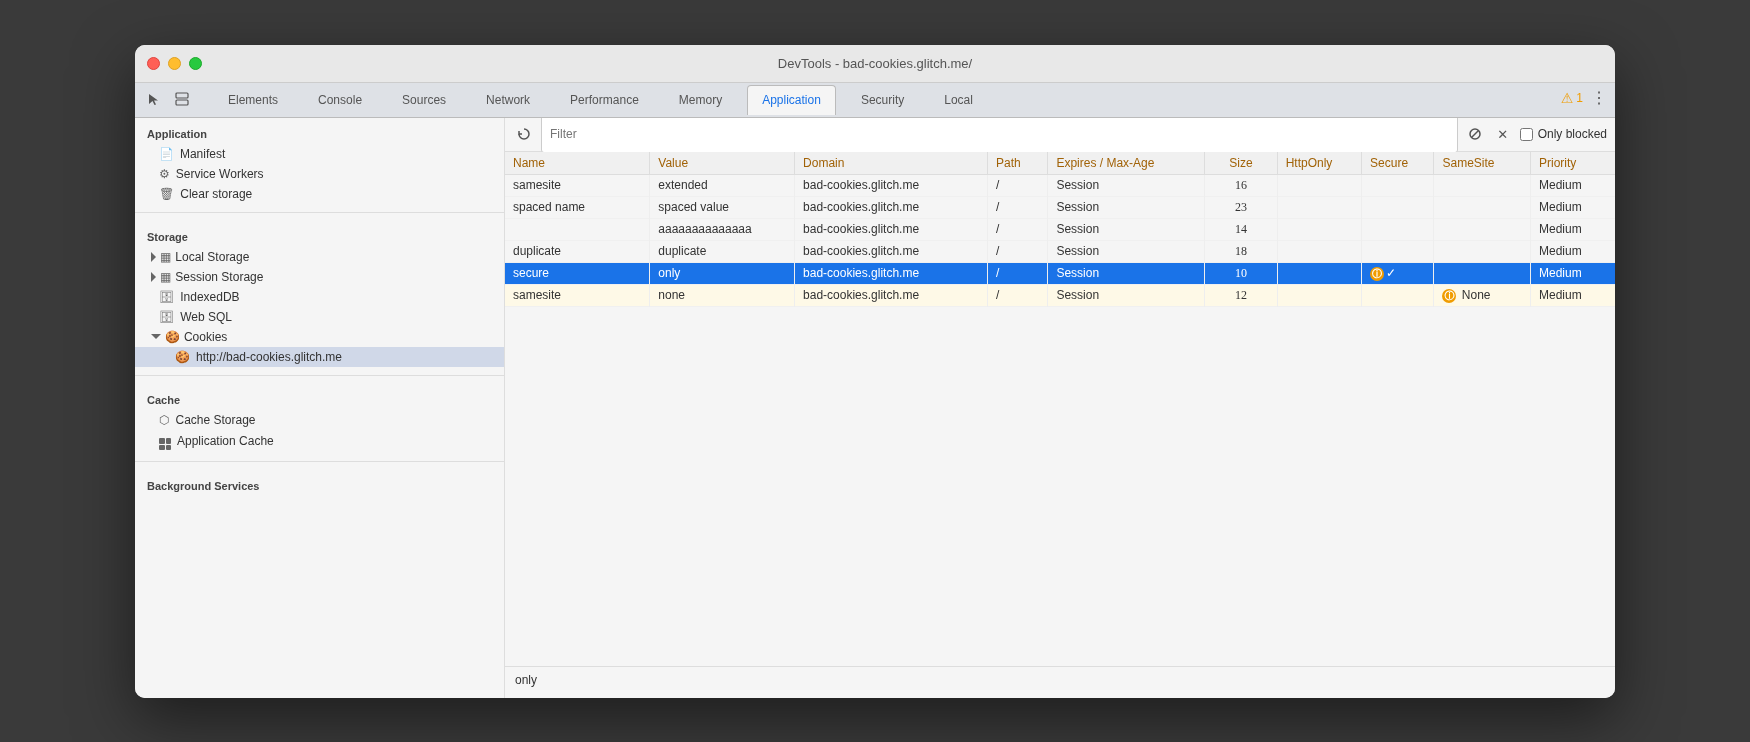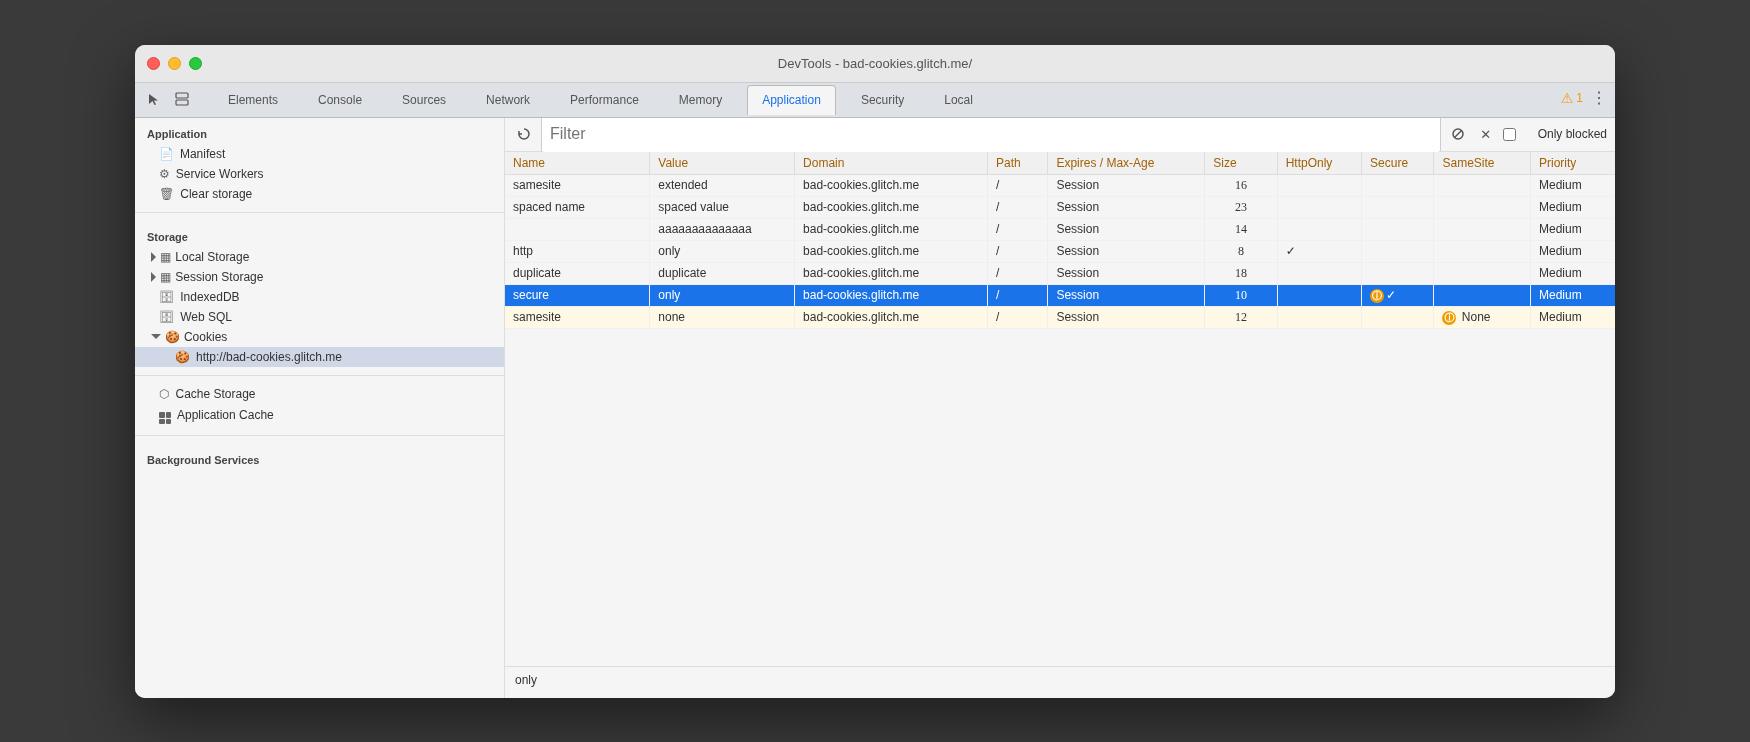--- a/index.html
+++ b/index.html
@@ -199,28 +199,28 @@
       border-radius: 3px;
       font-size: 13px;
       color: #555;
     }
     .filter-input {
       flex: 1;
       height: 38px;
       border: 1px solid #ccc;
       border-radius: 3px;
       padding: 0 8px;
-      font-size: 16px;
+      font-size: 12px;
       background: white;
       outline: none;
     }
     .blocked-label {
       display: flex;
       align-items: center;
-      gap: 22px;
+      gap: 5px;
       font-size: 12px;
       color: #333;
     }
     .checkbox {
       width: 13px;
       height: 13px;
     }
     .table-container {
       flex: 1;
       overflow: auto;
@@ -401,20 +401,21 @@
         <span class="sidebar-icon">🍪</span>
         <span>Cookies</span>
       </div>
       <div class="sidebar-item active" style="padding-left:40px;">
         <span class="sidebar-icon">🍪</span>
         <span>http://bad-cookies.glitch.me</span>
       </div>
 
       <div class="divider"></div>
 
+      <div class="sidebar-section-header">Cache</div>
 
       <div class="sidebar-item">
         <span class="sidebar-icon">⬡</span>
         <span>Cache Storage</span>
       </div>
       <div class="sidebar-item">
         <span class="sidebar-icon">
           <span class="grid-icon">
               <span></span>
               <span></span>
@@ -455,21 +456,21 @@
 
       <div class="table-container">
         <table>
           <thead>
             <tr>
               <th style="min-width:120px;">Name</th>
               <th style="min-width:120px;">Value</th>
               <th style="min-width:160px;">Domain</th>
               <th style="min-width:50px;">Path</th>
               <th style="min-width:130px;">Expires / Max-Age</th>
-              <th style="min-width:60px; text-align:left;">Size</th>
+              <th style="min-width:60px; text-align:center;">Size</th>
               <th style="min-width:70px;">HttpOnly</th>
               <th style="min-width:60px;">Secure</th>
               <th style="min-width:80px;">SameSite</th>
               <th style="min-width:70px;">Priority</th>
             </tr>
           </thead>
           <tbody id="cookie-tbody">
           <tr>
                 <td>samesite</td>
                 <td>extended</td>
@@ -500,32 +501,20 @@
                 <td>bad-cookies.glitch.me</td>
                 <td>/</td>
                 <td>Session</td>
                 <td class="size-cell">14</td>
                 <td></td>
                 <td></td>
                 <td></td>
                 <td>Medium</td>
               </tr>
               <tr>
-                <td>http</td>
-                <td>only</td>
-                <td>bad-cookies.glitch.me</td>
-                <td>/</td>
-                <td>Session</td>
-                <td class="size-cell">8</td>
-                <td>✓</td>
-                <td></td>
-                <td></td>
-                <td>Medium</td>
-              </tr>
-              <tr>
                 <td>duplicate</td>
                 <td>duplicate</td>
                 <td>bad-cookies.glitch.me</td>
                 <td>/</td>
                 <td>Session</td>
                 <td class="size-cell">18</td>
                 <td></td>
                 <td></td>
                 <td></td>
                 <td>Medium</td>

